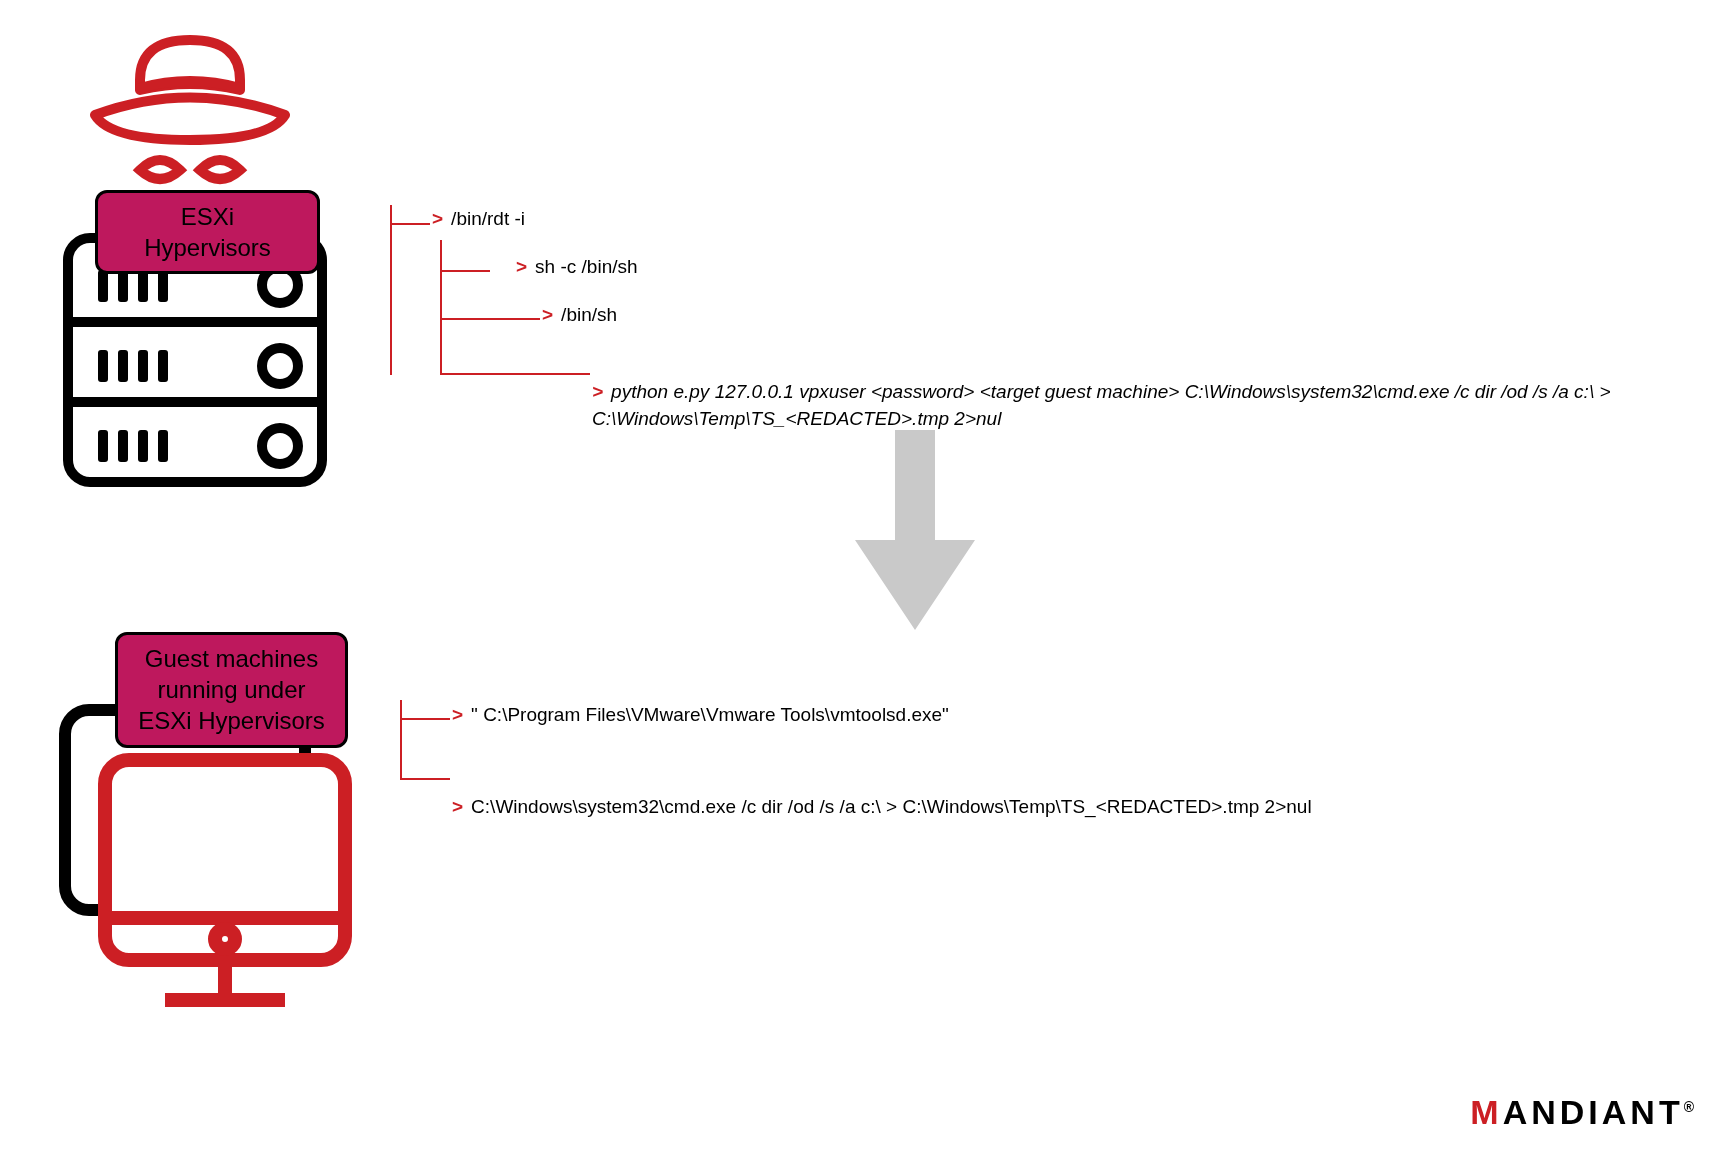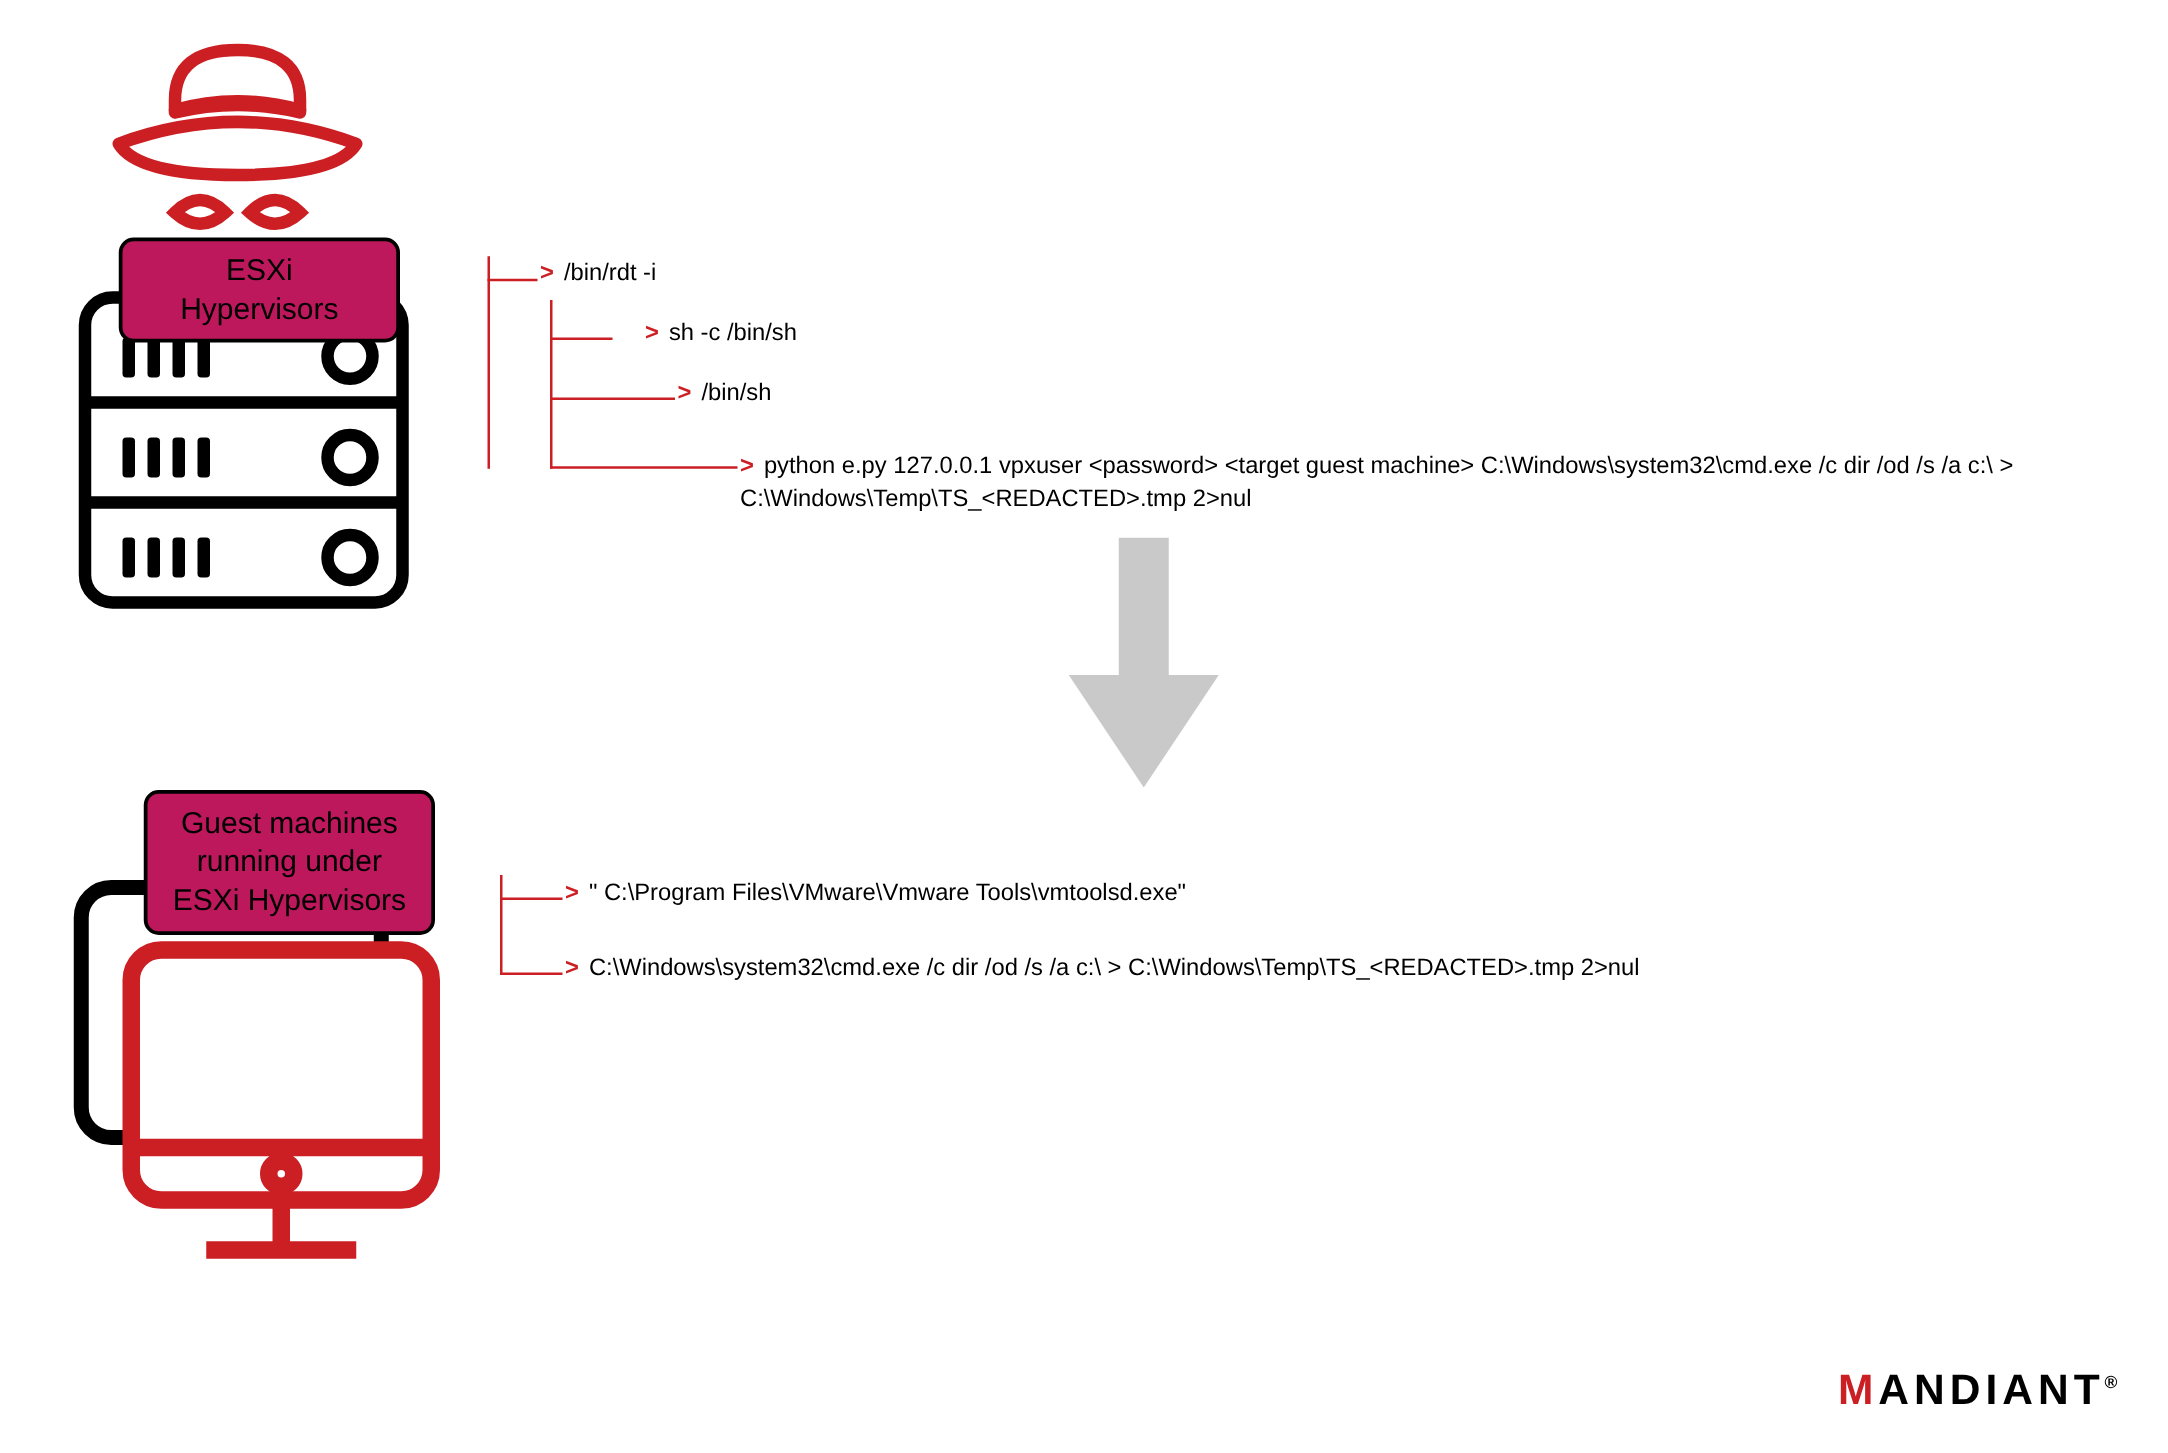--- a/index.html
+++ b/index.html
@@ -119,21 +119,21 @@
 
 <div class="cmd-line" style="left:432px; top:208px;">
   <span class="red-gt">&gt;</span><span>/bin/rdt -i</span>
 </div>
 <div class="cmd-line" style="left:492px; top:256px;margin-left:24px;">
   <span class="red-gt">&gt;</span><span>sh -c /bin/sh</span>
 </div>
 <div class="cmd-line" style="left:542px; top:304px;">
   <span class="red-gt">&gt;</span><span>/bin/sh</span>
 </div>
-<div class="cmd-line" style="left:592px; top:360px; white-space:normal; width:1050px; line-height:1.4;">
+<div class="cmd-line" style="left:592px; top:379px; white-space:normal; width:1050px; line-height:1.4;font-style:italic;">
   <span class="red-gt">&gt;</span><span>python e.py 127.0.0.1 vpxuser &lt;password&gt; &lt;target guest machine&gt; C:\Windows\system32\cmd.exe /c dir /od /s /a c:\ &gt; C:\Windows\Temp\TS_&lt;REDACTED&gt;.tmp 2&gt;nul</span>
 </div>
 
 <svg class="block" style="left:850px; top:430px; width:130px; height:200px;" viewBox="0 0 130 200">
   <path d="M45 0 L85 0 L85 110 L125 110 L65 200 L5 110 L45 110 Z" fill="#c9c9c9"></path>
 </svg>
 
 <svg class="block" style="left:55px; top:700px; width:300px; height:320px;" viewBox="0 0 300 320">
 
   <g fill="none" stroke="#000" stroke-width="12" stroke-linejoin="round">
@@ -154,19 +154,19 @@
   <span>Guest machines running under ESXi Hypervisors</span>
 </div>
 
 <div class="conn" style="left:400px; top:700px; width:2px; height:80px;"></div>
 <div class="conn" style="left:400px; top:718px; width:50px; height:2px;"></div>
 <div class="conn" style="left:400px; top:778px; width:50px; height:2px;"></div>
 
 <div class="cmd-line" style="left:452px; top:704px;">
   <span class="red-gt">&gt;</span><span>" C:\Program Files\VMware\Vmware Tools\vmtoolsd.exe"</span>
 </div>
-<div class="cmd-line" style="left:452px; top:764px;">
+<div class="cmd-line" style="left:452px; top:796px;">
   <span class="red-gt">&gt;</span><span>C:\Windows\system32\cmd.exe /c dir /od /s /a c:\ &gt; C:\Windows\Temp\TS_&lt;REDACTED&gt;.tmp 2&gt;nul</span>
 </div>
 
 <div class="logo">
   <span class="m">M</span><span>ANDIANT</span><span class="tm">®</span>
 </div>
 
 </body></html>

